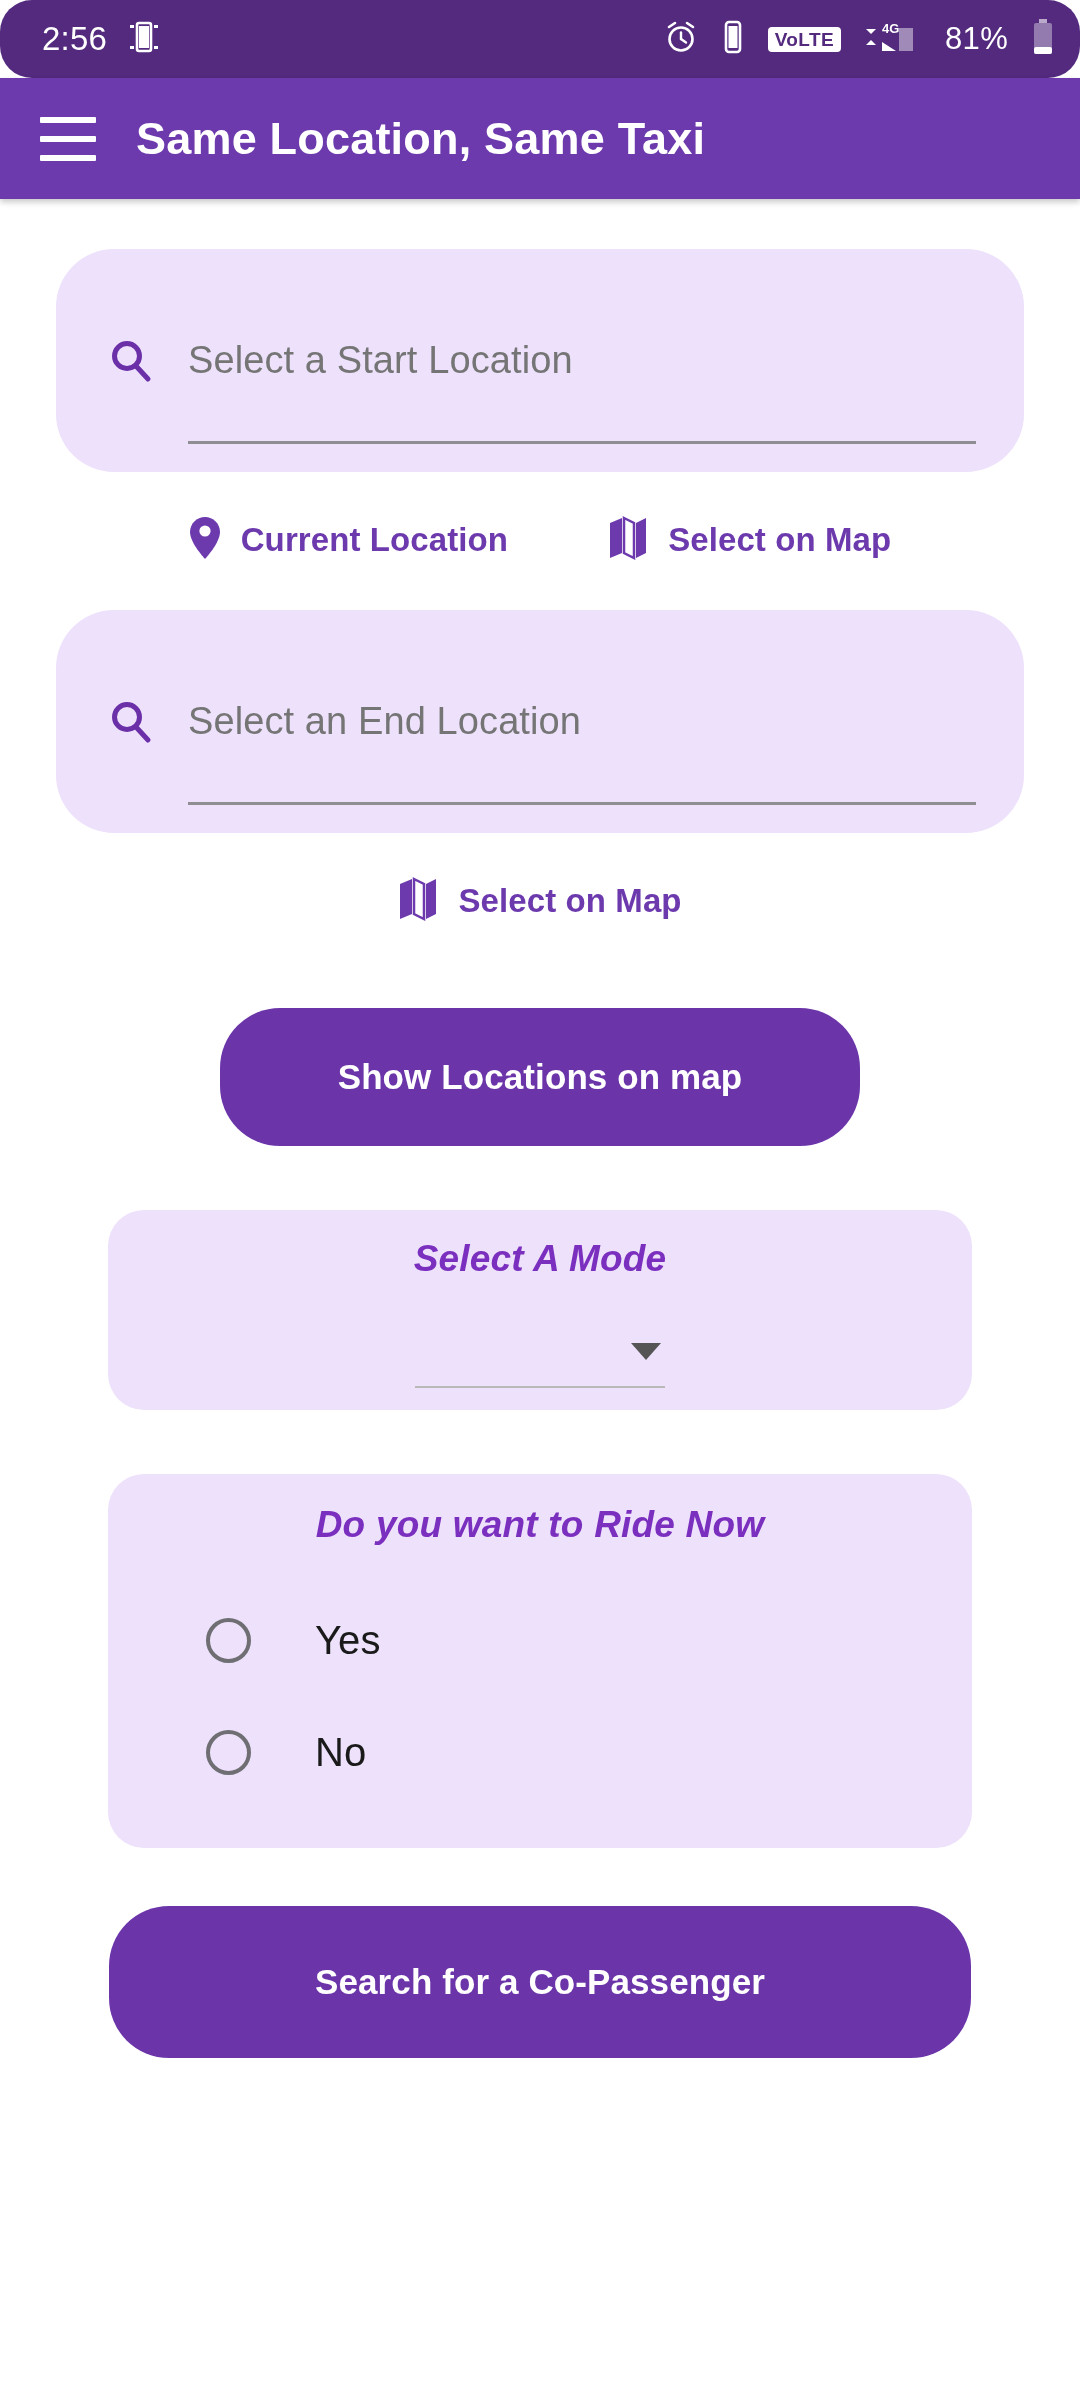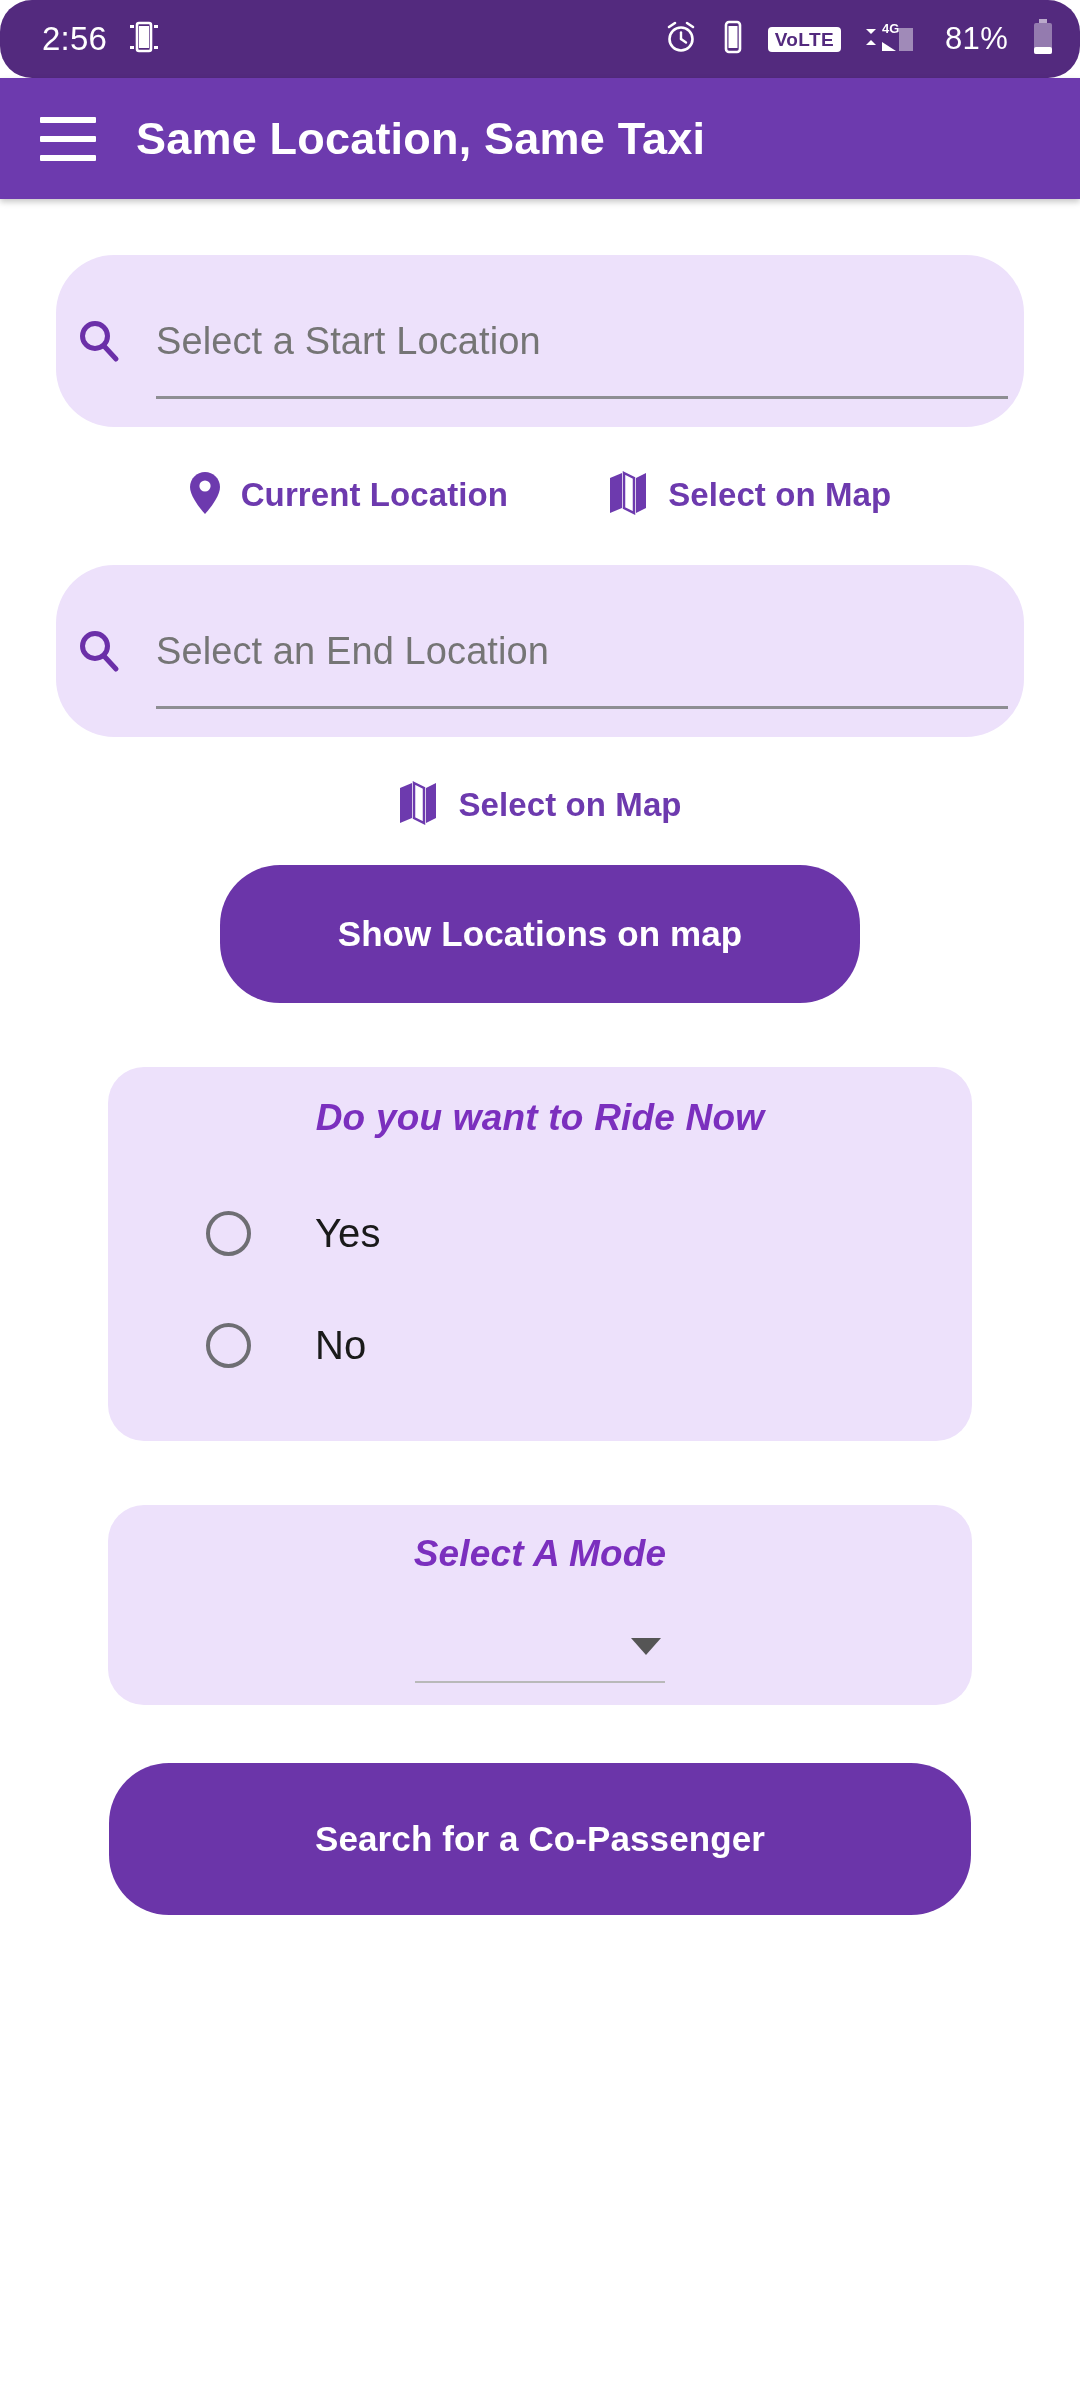--- a/index.html
+++ b/index.html
@@ -95,27 +95,27 @@
     letter-spacing: 0.2px;
   }
 
   
   .content {
     background: #ffffff;
     padding-top: 50px;
   }
 
   .search-card {
-    margin: 6px 56px;
+    margin: 0 56px;
     background: #EDE1FB;
     border-radius: 58px;
-    height: 172px;
-    display: flex;
-    align-items: center;
-    padding: 0 20px;
+    height: 223px;
+    display: flex;
+    align-items: center;
+    padding: 0 52px;
     box-sizing: border-box;
     position: relative;
   }
   .search-icon {
     flex: 0 0 auto;
     margin-right: 34px;
     display: flex;
     align-items: center;
   }
   .search-field {
@@ -168,21 +168,21 @@
     border-radius: 60px;
     font-family: "Liberation Sans", sans-serif;
     font-size: 35px;
     font-weight: bold;
     cursor: pointer;
     letter-spacing: 0.1px;
   }
   .btn-show-map {
     width: 640px;
     height: 138px;
-    margin-top: 36px;
+    margin-top: 83px;
   }
   .btn-search-copassenger {
     width: 862px;
     height: 152px;
     margin-top: 58px;
   }
 
   .panel {
     margin: 0 108px;
     background: #EDE1FB;
@@ -373,37 +373,37 @@
           <path d="M16 2 L26 7 L26 42 L16 37 Z" fill="#ffffff" stroke="#6D3AAE" stroke-width="2.5"></path>
           <path d="M28 7 L38 2 L38 37 L28 42 Z" fill="#6D3AAE"></path>
         </svg>
       </span>
       <span class="action-label">Select on Map</span>
     </div>
   </div>
 
   <button class="primary-btn btn-show-map">Show Locations on map</button>
 
+  <div class="panel panel-mode">
+    <div class="panel-heading">Select A Mode</div>
+    <div class="dropdown-row">
+      <div class="dropdown-caret"></div>
+      <div class="dropdown-underline"></div>
+    </div>
+  </div>
+
   <div class="panel panel-ride">
     <div class="panel-heading">Do you want to Ride Now</div>
     <div class="radio-list">
       <div class="radio-row">
         <span class="radio-circle"></span>
         <span class="radio-label">Yes</span>
       </div>
       <div class="radio-row">
         <span class="radio-circle"></span>
         <span class="radio-label">No</span>
       </div>
     </div>
   </div>
 
-  <div class="panel panel-mode">
-    <div class="panel-heading">Select A Mode</div>
-    <div class="dropdown-row">
-      <div class="dropdown-caret"></div>
-      <div class="dropdown-underline"></div>
-    </div>
-  </div>
-
   <button class="primary-btn btn-search-copassenger">Search for a Co-Passenger</button>
 
 </div>
 
 </body></html>

